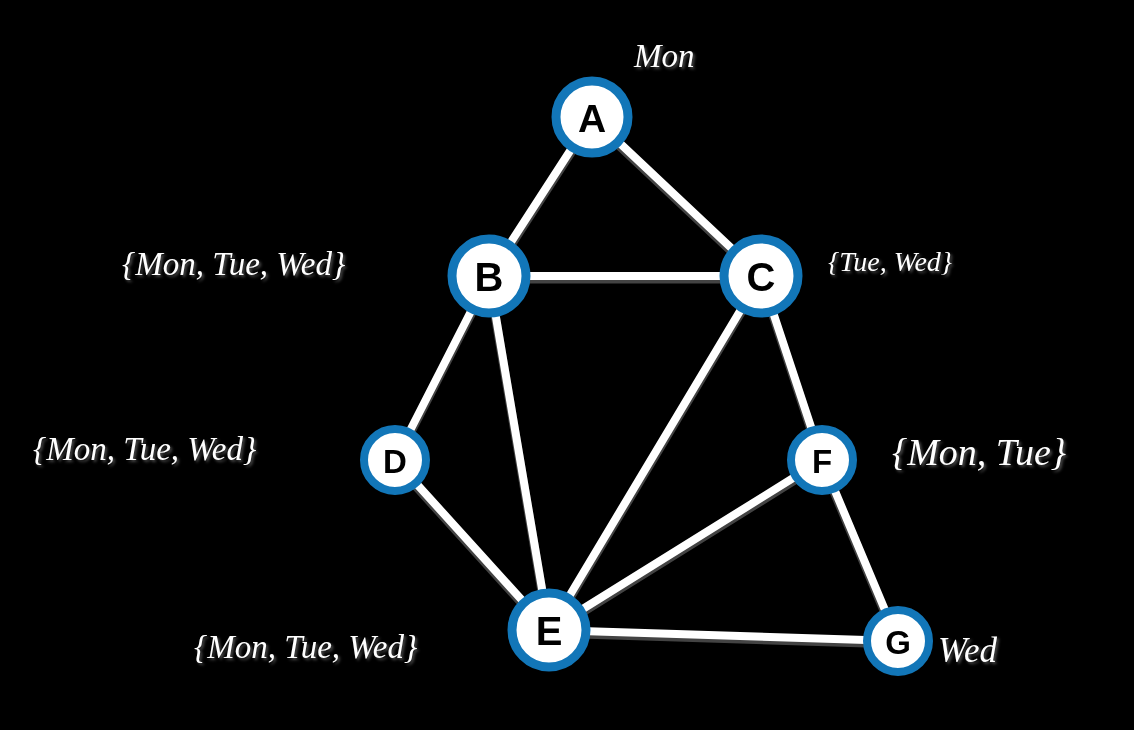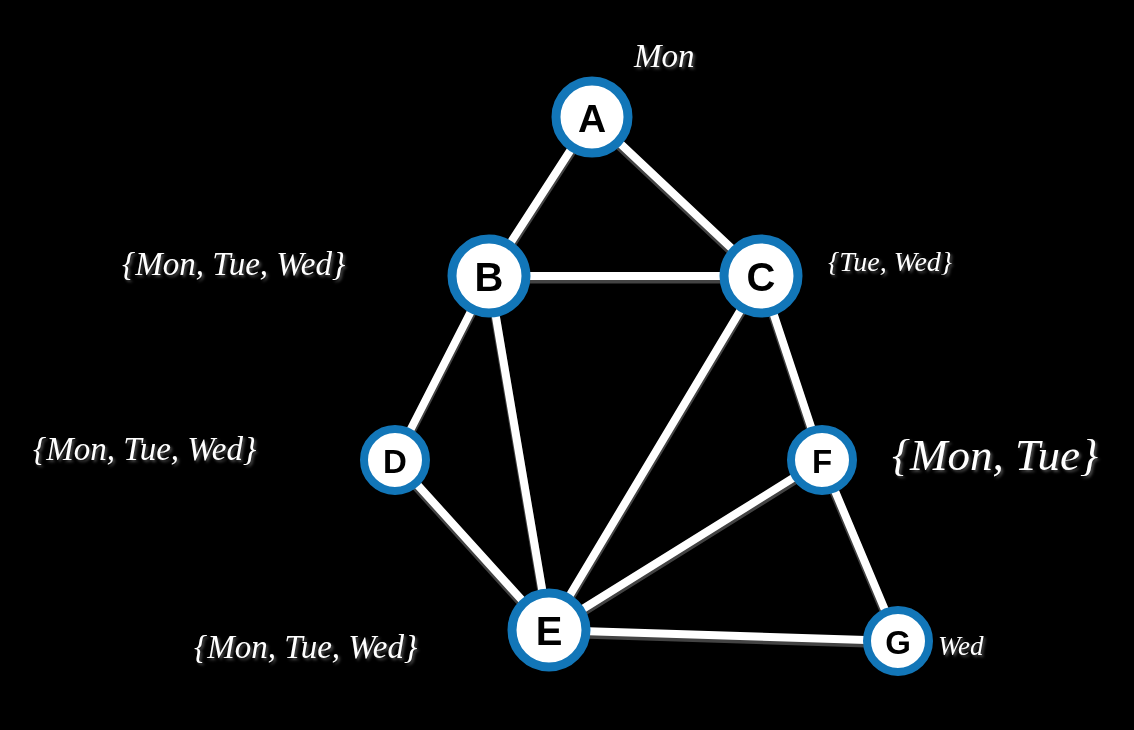--- a/index.html
+++ b/index.html
@@ -102,17 +102,17 @@
           <circle cx="898" cy="641" r="31" fill="#ffffff" stroke="#1276b8" stroke-width="8"></circle>
           <text class="node-letter" x="898" y="642" font-size="33">G</text>
         </g>
       </g>
   </svg>
   <div id="labels-layer">
       <div class="domain-label" style="left: 634px; top: 40px; font-size: 33px; color: rgb(255, 255, 255);">Mon</div>
       <div class="domain-label" style="left: 122px; top: 248px; font-size: 33px; color: rgb(255, 255, 255);">{Mon, Tue, Wed}</div>
       <div class="domain-label" style="left: 828px; top: 248px; font-size: 28px; color: rgb(255, 255, 255);">{Tue, Wed}</div>
       <div class="domain-label" style="left: 33px; top: 433px; font-size: 33px; color: rgb(255, 255, 255);">{Mon, Tue, Wed}</div>
-      <div class="domain-label" style="left: 892px; top: 433px; font-size: 45px; color: rgb(255, 255, 255);">{Mon, Tue}</div>
+      <div class="domain-label" style="left: 892px; top: 433px; font-size: 38px; color: rgb(255, 255, 255);">{Mon, Tue}</div>
       <div class="domain-label" style="left: 194px; top: 631px; font-size: 33px; color: rgb(255, 255, 255);">{Mon, Tue, Wed}</div>
-      <div class="domain-label" style="left: 938px; top: 633px; font-size: 27px; color: rgb(255, 255, 255);">Wed</div>
+      <div class="domain-label" style="left: 938px; top: 633px; font-size: 35px; color: rgb(255, 255, 255);">Wed</div>
     </div>
 </div>
 
 </body></html>

